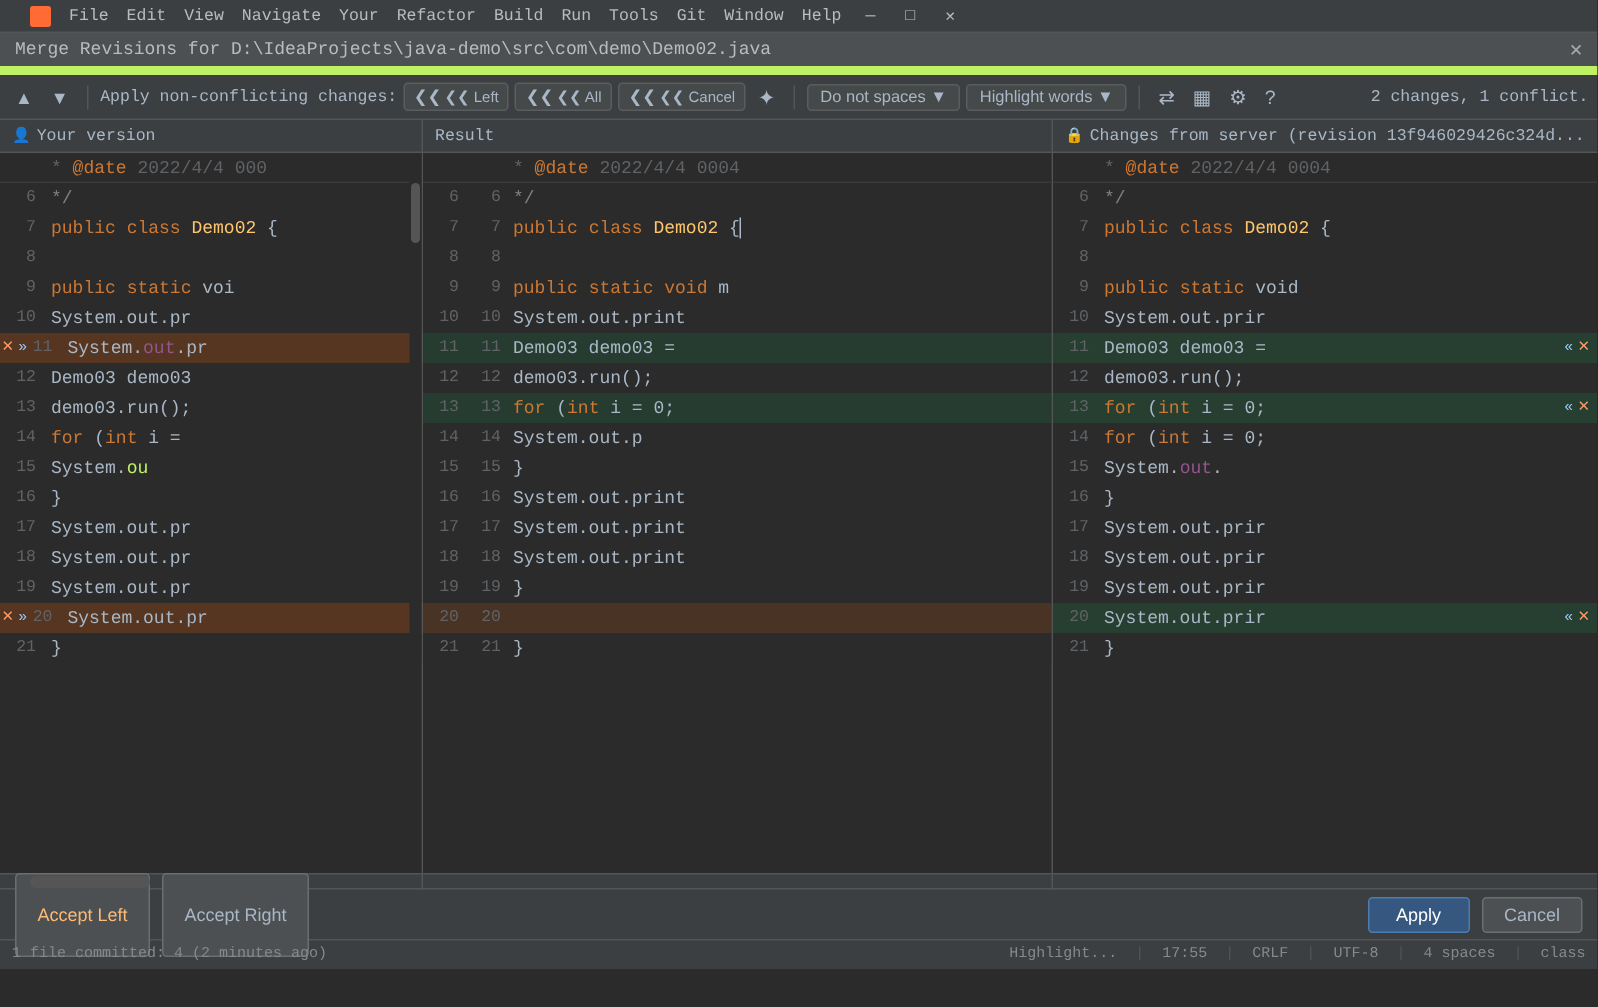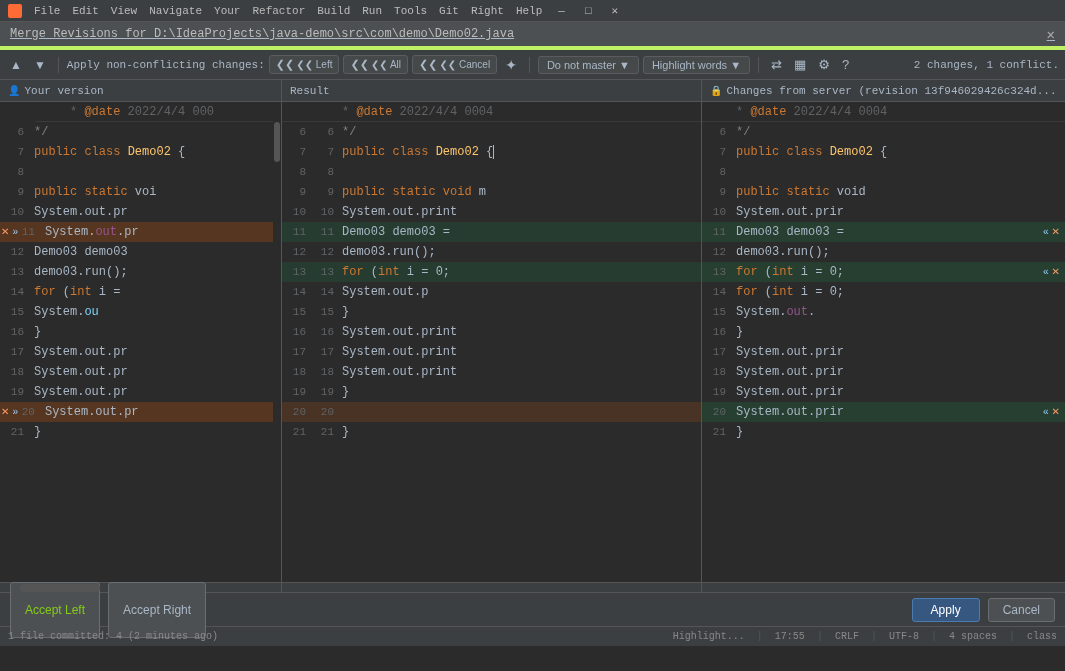--- a/index.html
+++ b/index.html
@@ -53,40 +53,40 @@
       display: inline-block;
       width: 1px;
       height: 14px;
       background: #a9b7c6;
       vertical-align: middle;
     }
   </style>
 </head>
 <body>
 
-<div id="title-bar" style="height:22px; background:#3c3f41; display:flex; align-items:center; padding:0 8px; font-size:11px; color:#bbbbbb; border-bottom:1px solid #555; gap:12px;">
+<div id="title-bar" style="height:22px; background:#3c3f41; display:flex; align-items:center; padding:0 20px; font-size:11px; color:#bbbbbb; border-bottom:1px solid #555; gap:12px;">
   <span style="width:14px; height:14px; background:#ff6b35; border-radius:2px; flex-shrink:0;"></span>
   <span style="cursor:pointer;">File</span>
   <span style="cursor:pointer;">Edit</span>
   <span style="cursor:pointer;">View</span>
   <span style="cursor:pointer;">Navigate</span>
   <span style="cursor:pointer;">Your</span>
   <span style="cursor:pointer;">Refactor</span>
   <span style="cursor:pointer;">Build</span>
   <span style="cursor:pointer;">Run</span>
   <span style="cursor:pointer;">Tools</span>
   <span style="cursor:pointer;">Git</span>
-  <span style="cursor:pointer;">Right</span>
+  <span style="cursor:pointer;">Window</span>
   <span style="cursor:pointer;">Help</span>
   <span style="cursor:pointer; padding:0 4px;">—</span>
   <span style="cursor:pointer; padding:0 4px;">□</span>
   <span style="cursor:pointer; padding:0 4px;">✕</span>
 </div>
 
-<div style="height:28px; background:#4c5052; display:flex; align-items:center; padding:0 10px; border-bottom:4px solid #bef264;text-decoration:underline;">
+<div style="height:28px; background:#4c5052; display:flex; align-items:center; padding:0 10px; border-bottom:6px solid #bef264;">
   <span style="font-size:12px; color:#bbbbbb; flex:1;">Merge Revisions for D:\IdeaProjects\java-demo\src\com\demo\Demo02.java</span>
   <span style="cursor:pointer; color:#aaa; font-size:14px;">✕</span>
 </div>
 
 <div id="toolbar" style="height:30px; background:#3c3f41; display:flex; align-items:center; padding:0 6px; border-bottom:1px solid #555; gap:4px;">
   <button class="toolbar-btn" style="background:none; border:none; color:#a9b7c6; cursor:pointer; padding:2px 4px; font-size:12px;">▲</button>
   <button class="toolbar-btn" style="background:none; border:none; color:#a9b7c6; cursor:pointer; padding:2px 4px; font-size:12px;">▼</button>
   <span style="width:1px; height:16px; background:#555; margin:0 4px;"></span>
   <span style="font-size:11px; color:#a9b7c6; white-space:nowrap;">Apply non-conflicting changes:</span>
   <button style="background:#45494a; border:1px solid #5a5d5f; border-radius:3px; color:#a9b7c6; cursor:pointer; padding:2px 6px; font-size:11px; display:flex; align-items:center; gap:2px;">
@@ -97,21 +97,21 @@
     <span>❮❮</span>
     <span style="font-size:10px; white-space:nowrap;">❮❮ All</span>
   </button>
   <button style="background:#45494a; border:1px solid #5a5d5f; border-radius:3px; color:#a9b7c6; cursor:pointer; padding:2px 6px; font-size:11px; display:flex; align-items:center; gap:2px;">
     <span>❮❮</span>
     <span style="font-size:10px; white-space:nowrap;">❮❮ Cancel</span>
   </button>
   <button style="background:none; border:none; color:#a9b7c6; cursor:pointer; padding:2px 4px; font-size:14px;">✦</button>
   <span style="width:1px; height:16px; background:#555; margin:0 4px;"></span>
   <button style="background:#45494a; border:1px solid #5a5d5f; border-radius:3px; color:#a9b7c6; cursor:pointer; padding:2px 8px; font-size:11px;">
-    <span>Do not master</span>
+    <span>Do not spaces</span>
     <span> ▼</span>
   </button>
   <button style="background:#45494a; border:1px solid #5a5d5f; border-radius:3px; color:#a9b7c6; cursor:pointer; padding:2px 8px; font-size:11px;">
     <span>Highlight words</span>
     <span> ▼</span>
   </button>
   <span style="width:1px; height:16px; background:#555; margin:0 4px;"></span>
   <button style="background:none; border:none; color:#a9b7c6; cursor:pointer; padding:2px 4px; font-size:13px;">⇄</button>
   <button style="background:none; border:none; color:#a9b7c6; cursor:pointer; padding:2px 4px; font-size:13px;">▦</button>
   <button style="background:none; border:none; color:#a9b7c6; cursor:pointer; padding:2px 4px; font-size:13px;">⚙</button>
@@ -135,21 +135,21 @@
 </div>
 
 <div style="display:flex; height:480px; overflow:hidden;">
 
   <div style="width:282px; border-right:1px solid #555; overflow:hidden; position:relative;">
 
     <div style="position:absolute; top:0; right:0; width:8px; height:100%; background:#2b2b2b;">
       <div style="width:6px; height:40px; background:#555; border-radius:3px; margin:2px 1px; margin-top:20px;"></div>
     </div>
 
-    <div style="height:20px; display:flex; align-items:center; background:#2b2b2b; border-bottom:1px solid #3a3a3a;margin-left:36px;">
+    <div style="height:20px; display:flex; align-items:center; background:#2b2b2b; border-bottom:1px solid #3a3a3a;">
       <span style="min-width:30px; text-align:right; padding-right:6px; color:#606366; font-size:11px; flex-shrink:0;"></span>
       <span style="padding-left:4px; font-size:12px; color:#606366;">* <span style="color:#cc7832;">@date</span> 2022/4/4  000</span>
     </div>
 
     <div style="height:20px; display:flex; align-items:center; background:#2b2b2b;">
       <span style="min-width:30px; text-align:right; padding-right:6px; color:#606366; font-size:11px;">6</span>
       <span style="padding-left:4px; font-size:12px; color:#808080;">*/</span>
     </div>
     <div style="height:20px; display:flex; align-items:center; background:#2b2b2b;">
       <span style="min-width:30px; text-align:right; padding-right:6px; color:#606366; font-size:11px;">7</span>
@@ -183,21 +183,21 @@
     <div style="height:20px; display:flex; align-items:center; background:#2b2b2b;">
       <span style="min-width:30px; text-align:right; padding-right:6px; color:#606366; font-size:11px;">13</span>
       <span style="padding-left:4px; font-size:12px; color:#a9b7c6;">        demo03.run();</span>
     </div>
     <div style="height:20px; display:flex; align-items:center; background:#2b2b2b;">
       <span style="min-width:30px; text-align:right; padding-right:6px; color:#606366; font-size:11px;">14</span>
       <span style="padding-left:4px; font-size:12px; color:#a9b7c6;">        <span style="color:#cc7832;">for</span> (<span style="color:#cc7832;">int</span> i =</span>
     </div>
     <div style="height:20px; display:flex; align-items:center; background:#2b2b2b;">
       <span style="min-width:30px; text-align:right; padding-right:6px; color:#606366; font-size:11px;">15</span>
-      <span style="padding-left:4px; font-size:12px; color:#a9b7c6;">            System.<span style="color:#7dd3fc;">ou</span></span>
+      <span style="padding-left:4px; font-size:12px; color:#a9b7c6;">            System.<span style="color:#bef264;">ou</span></span>
     </div>
     <div style="height:20px; display:flex; align-items:center; background:#2b2b2b;">
       <span style="min-width:30px; text-align:right; padding-right:6px; color:#606366; font-size:11px;">16</span>
       <span style="padding-left:4px; font-size:12px; color:#a9b7c6;">        }</span>
     </div>
     <div style="height:20px; display:flex; align-items:center; background:#2b2b2b;">
       <span style="min-width:30px; text-align:right; padding-right:6px; color:#606366; font-size:11px;">17</span>
       <span style="padding-left:4px; font-size:12px; color:#a9b7c6;">        System.out.pr</span>
     </div>
     <div style="height:20px; display:flex; align-items:center; background:#2b2b2b;">
@@ -407,21 +407,21 @@
 <div style="height:10px; background:#3c3f41; border-top:1px solid #555; display:flex;">
   <div style="width:282px; border-right:1px solid #555; height:10px; position:relative; cursor:pointer;">
     <div style="position:absolute; left:20px; top:1px; width:80px; height:8px; background:#555; border-radius:4px;"></div>
   </div>
   <div style="width:420px; border-right:1px solid #555; height:10px; cursor:pointer;"></div>
   <div style="flex:1; height:10px; cursor:pointer;"></div>
 </div>
 
 <div style="height:34px; background:#3c3f41; border-top:1px solid #555; display:flex; align-items:center; padding:0 10px; justify-content:space-between;">
   <div style="display:flex; gap:8px;">
-    <button style="background:#4c5052; border:1px solid #6a6e70; border-radius:3px; color:#84cc16; cursor:pointer; padding:20px 14px; font-size:12px;">Accept Left</button>
+    <button style="background:#4c5052; border:1px solid #6a6e70; border-radius:3px; color:#fdba74; cursor:pointer; padding:20px 14px; font-size:12px;">Accept Left</button>
     <button style="background:#4c5052; border:1px solid #6a6e70; border-radius:3px; color:#a9b7c6; cursor:pointer; padding:4px 14px; font-size:12px;">Accept Right</button>
   </div>
   <div style="display:flex; gap:8px;">
     <button style="background:#365880; border:1px solid #4a7cb0; border-radius:3px; color:#ffffff; cursor:pointer; padding:4px 18px; font-size:12px;">Apply</button>
     <button style="background:#4c5052; border:1px solid #6a6e70; border-radius:3px; color:#a9b7c6; cursor:pointer; padding:4px 14px; font-size:12px;">Cancel</button>
   </div>
 </div>
 
 <div style="height:20px; background:#3c3f41; border-top:1px solid #555; display:flex; align-items:center; padding:0 8px; font-size:10px; color:#888; gap:12px;">
   <span>1 file committed: 4 (2 minutes ago)</span>

